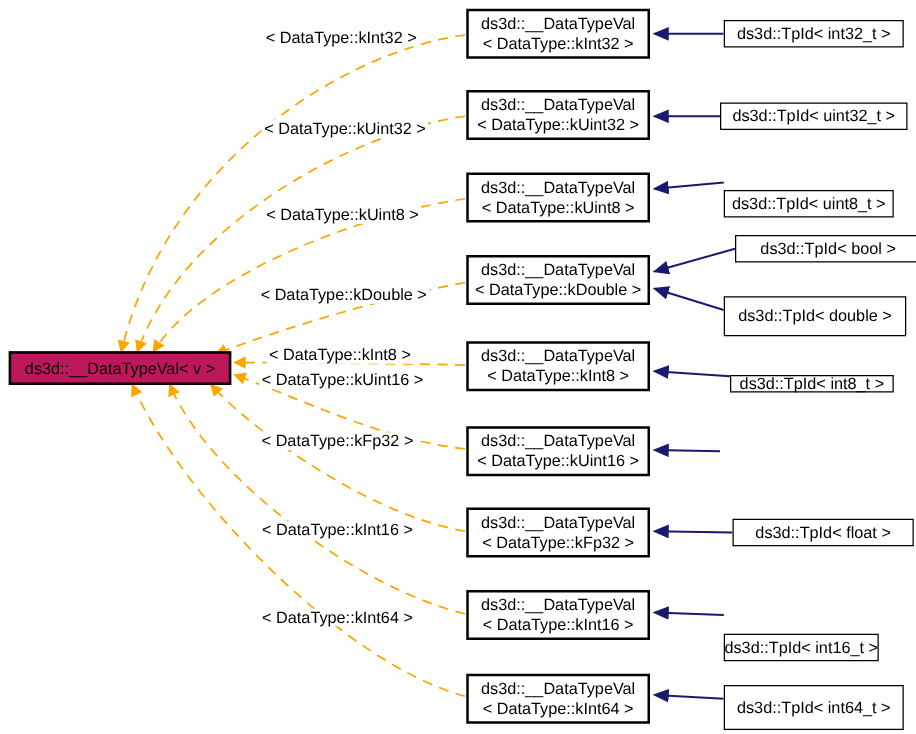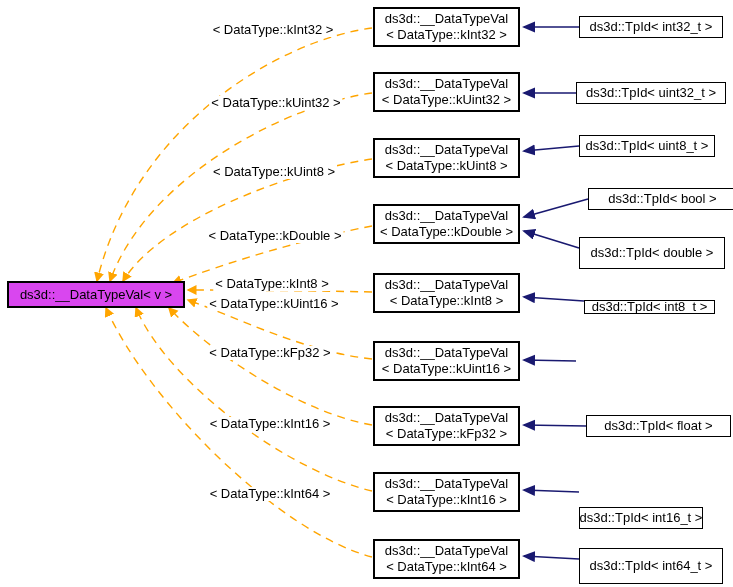--- a/index.html
+++ b/index.html
@@ -6,21 +6,21 @@
   .canvas{
     position:relative;width:733px;height:587px;background:#ffffff;overflow:hidden;
     font-family:"Liberation Sans","DejaVu Sans",sans-serif;color:#000;
   }
   .edge-layer{position:absolute;left:0;top:0;width:733px;height:587px;}
   .node{
     position:absolute;box-sizing:border-box;background:#ffffff;border:2px solid #000000;
     display:flex;flex-direction:column;align-items:center;justify-content:center;
     font-size:13px;line-height:16px;text-align:center;white-space:nowrap;cursor:pointer;
   }
-  .node.root{background:#d946ef;text-align:right;}
+  .node.root{background:#be185d;text-align:right;}
   .node.tp{border-width:1px;font-size:13px;}
   .elabel{
     position:absolute;transform:translateX(-50%);font-size:13px;line-height:14px;
     white-space:nowrap;background:#ffffff;padding:0 2px;
   }
   path.tmpl{fill:none;stroke:#ffa500;stroke-width:1.4;stroke-dasharray:8 6;}
   line.inh{stroke:#191970;stroke-width:1.6;}
 </style>
 </head>
 <body>
@@ -109,21 +109,21 @@
     <div>ds3d::__DataTypeVal</div>
     <div>&lt; DataType::kInt64 &gt;</div>
   </div>
 
   <div class="node tp" style="left:579px;top:16px;width:144px;height:22px">
     <span>ds3d::TpId&lt; int32_t &gt;</span>
   </div>
   <div class="node tp" style="left:576px;top:82px;width:150px;height:22px">
     <span>ds3d::TpId&lt; uint32_t &gt;</span>
   </div>
-  <div class="node tp" style="left:579px;top:135px;width:136px;height:22px">
+  <div class="node tp" style="left:579px;top:152px;width:136px;height:22px">
     <span>ds3d::TpId&lt; uint8_t &gt;</span>
   </div>
   <div class="node tp" style="left:588px;top:188px;width:149px;height:22px">
     <span>ds3d::TpId&lt; bool &gt;</span>
   </div>
   <div class="node tp" style="left:579px;top:237px;width:146px;height:32px">
     <span>ds3d::TpId&lt; double &gt;</span>
   </div>
   <div class="node tp" style="left:584px;top:300px;width:131px;height:14px">
     <span>ds3d::TpId&lt; int8_t &gt;</span>

